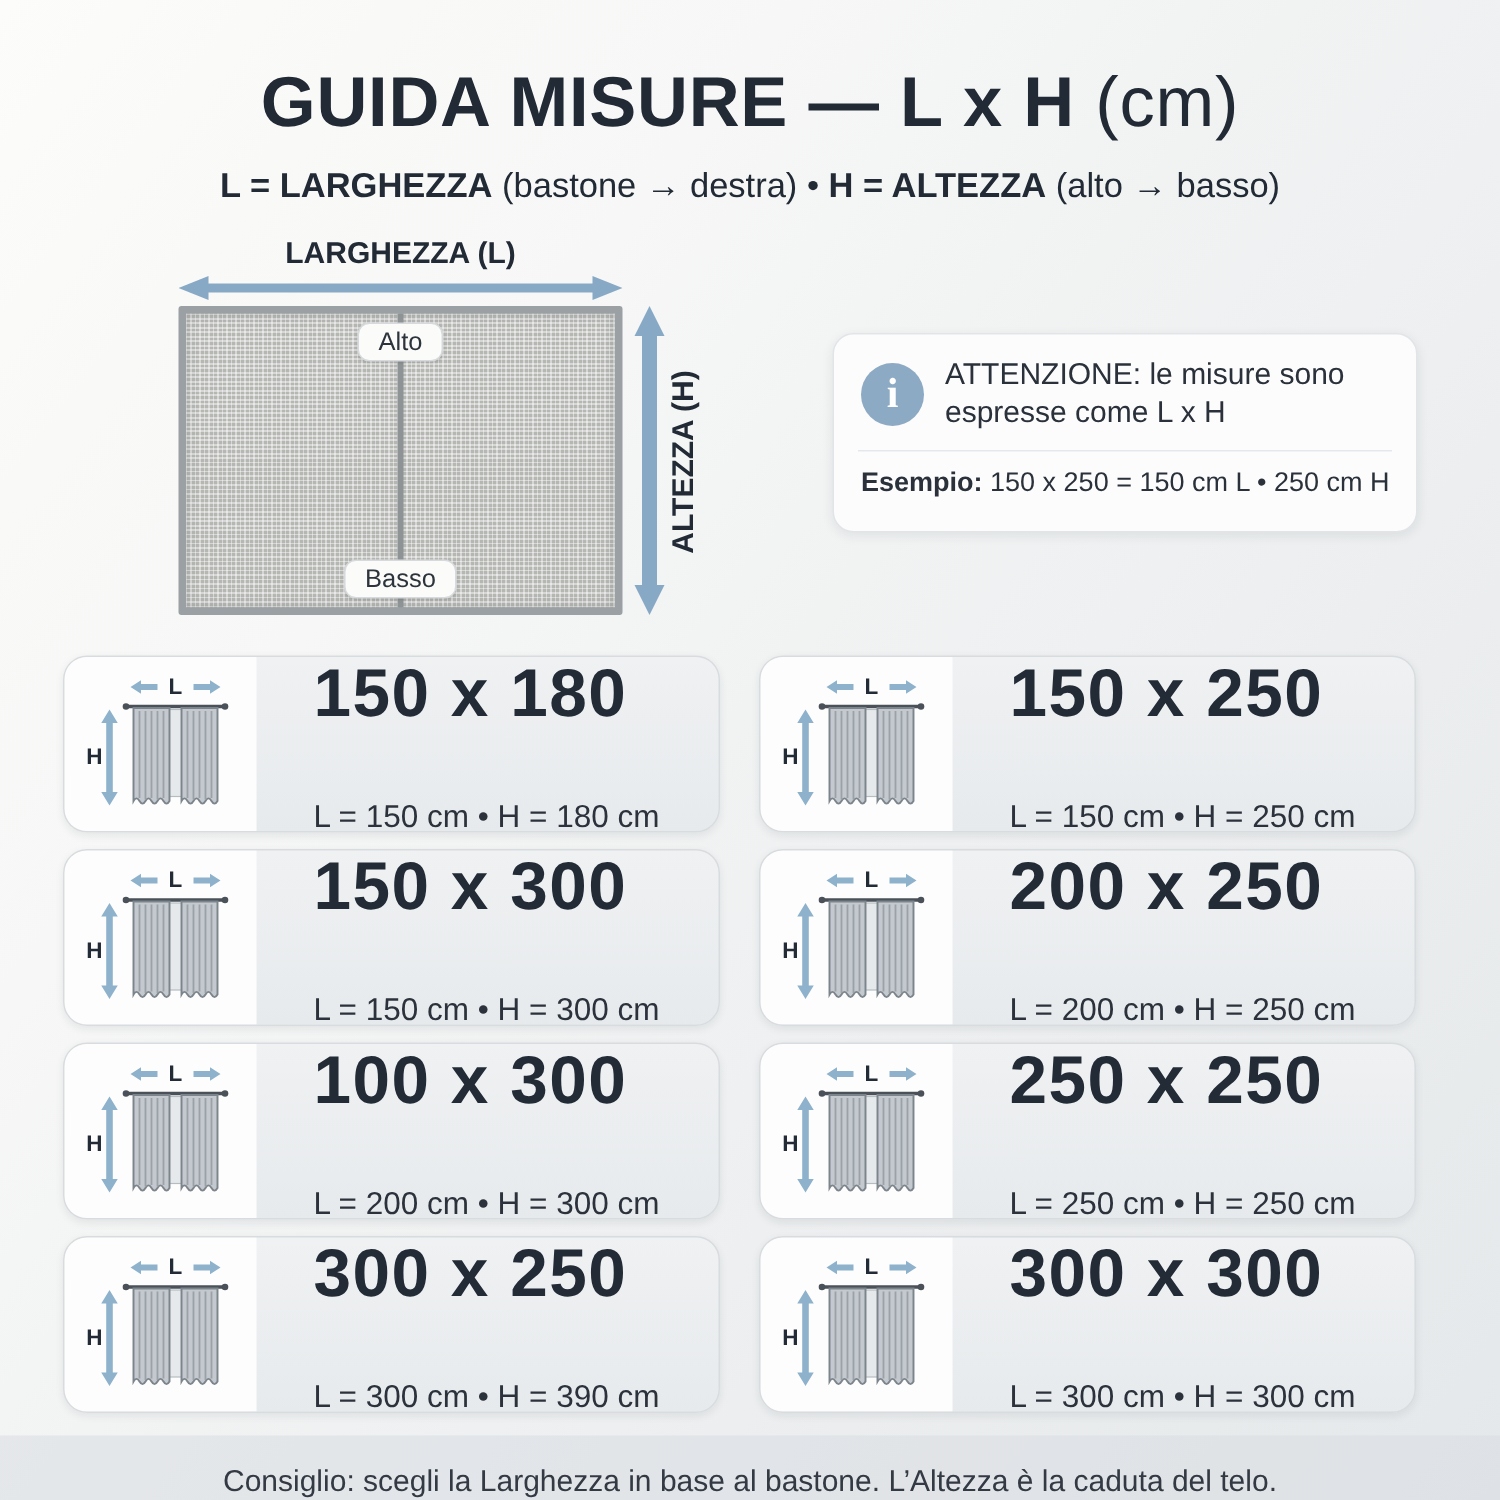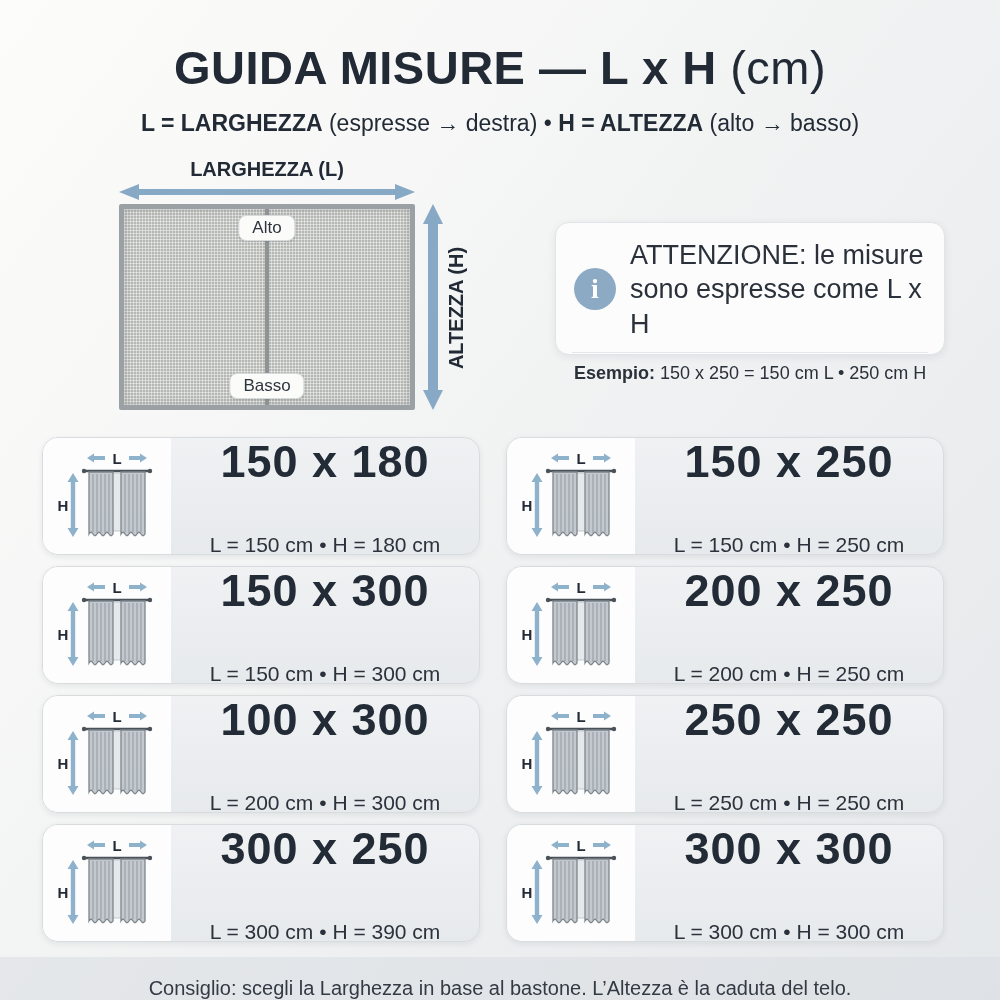--- a/index.html
+++ b/index.html
@@ -38,36 +38,36 @@
   .d-hlabel{position:absolute;left:268px;top:137px;width:210px;height:26px;text-align:center;
     font-size:20px;font-weight:800;color:#212a35;transform:rotate(-90deg);white-space:nowrap;}
   
   .info{position:absolute;left:555px;top:222px;width:390px;height:133px;box-sizing:border-box;
     background:#fcfcfc;border:1px solid #e2e5e8;border-radius:14px;
     box-shadow:0 2px 8px rgba(30,40,50,.08);padding:15px 18px 0;}
   .info-top{display:flex;align-items:center;gap:14px;}
   .info-icon{width:42px;height:42px;border-radius:50%;background:#8caac3;flex:0 0 42px;
     color:#ffffff;font-family:"Liberation Serif",serif;font-weight:700;font-size:28px;
     display:flex;align-items:center;justify-content:center;}
-  .info-text{font-size:27px;color:#2a313a;line-height:1.27;}
+  .info-text{font-size:20px;color:#2a313a;line-height:1.27;}
   .info-divider{height:1px;background:#e5e8eb;margin:11px -2px 10px;}
   .info-example{font-size:18px;color:#2a313a;white-space:nowrap;}
   .info-example b{font-weight:800;}
   
   .cards{position:absolute;left:42px;top:437px;width:902px;
     display:grid;grid-template-columns:438px 438px;column-gap:26px;row-gap:11px;grid-auto-rows:118px;}
   .card{border-radius:16px;overflow:hidden;display:flex;
     background:linear-gradient(180deg,#eff1f3 0%,#e7eaec 100%);
     border:1px solid #d8dcdf;box-shadow:0 2px 6px rgba(30,40,50,.08);box-sizing:border-box;}
   .card-icon{flex:0 0 128px;background:#fdfdfd;position:relative;}
   .card-icon svg{position:absolute;left:14px;top:11px;width:100px;height:96px;}
   .il,.ih{position:absolute;transform:translate(-50%,-50%);font-size:15px;font-weight:800;color:#222b36;}
   .il{left:74px;top:20px;}
   .ih{left:20px;top:67px;}
-  .card-text{flex:1;display:flex;flex-direction:column;align-items:center;justify-content:center;gap:7px;}
+  .card-text{flex:1;display:flex;flex-direction:column;align-items:flex-start;justify-content:center;gap:7px;padding-left:38px;}
   .size{font-size:45px;font-weight:800;letter-spacing:1px;color:#222b36;white-space:nowrap;}
   .detail{font-size:21px;color:#2b323c;white-space:nowrap;margin-top:38px;}
   
   .footer{position:absolute;left:0;bottom:0;width:1000px;height:43px;
     background:rgba(216,221,225,.55);display:flex;align-items:flex-end;justify-content:center;}
   .footer-text{font-size:20px;color:#333a43;white-space:nowrap;}
 </style>
 </head>
 <body>
 
@@ -87,21 +87,21 @@
       <path d="M64,23 h24 v62 q-2,3.5 -4,0 q-2,-3.5 -4,0 q-2,3.5 -4,0 q-2,-3.5 -4,0 q-2,3.5 -4,0 q-2,-3.5 -4,0 Z" fill="#c3c9ce" stroke="#7d858c" stroke-width="1.3"></path>
       <g stroke="#9aa1a7" stroke-width="1.2">
         <path d="M36,25 V83 M40,25 V84 M44,25 V83 M48,25 V84 M52,25 V83"></path>
         <path d="M68,25 V83 M72,25 V84 M76,25 V83 M80,25 V84 M84,25 V83"></path>
       </g>
     </g>
   </defs>
 </svg>
 
 <div class="title"><span>GUIDA MISURE — L x H </span><span class="unit">(cm)</span></div>
-<div class="subtitle"><b>L = LARGHEZZA</b><span> (espresse → destra) • </span><b>H = ALTEZZA</b><span> (alto → basso)</span></div>
+<div class="subtitle"><b>L = LARGHEZZA</b><span> (bastone → destra) • </span><b>H = ALTEZZA</b><span> (alto → basso)</span></div>
 
 <div class="diagram">
   <div class="d-wlabel">LARGHEZZA (L)</div>
   <svg class="d-harrow" viewBox="0 0 296 18" preserveAspectRatio="none">
     <polygon fill="#87a9c5" points="0,9 20,1 20,6 276,6 276,1 296,9 276,17 276,12 20,12 20,17"></polygon>
   </svg>
   <div class="fabric">
     <div class="fabric-mid"></div>
     <div class="pill alto">Alto</div>
     <div class="pill basso">Basso</div>

